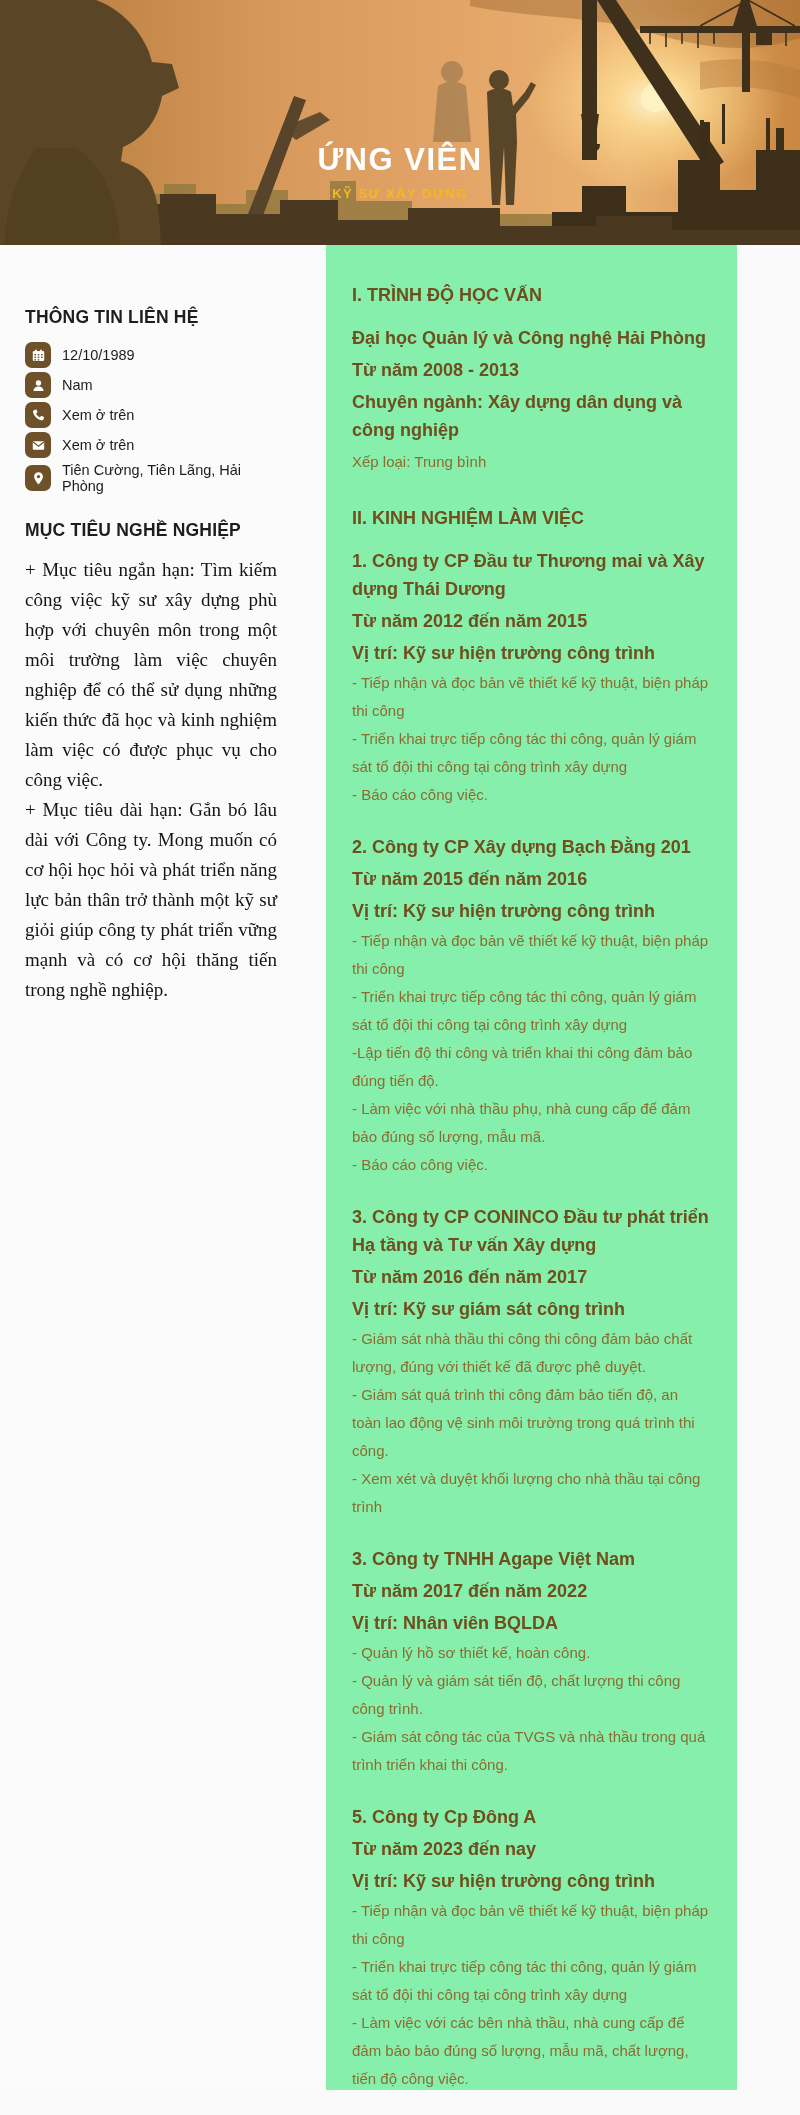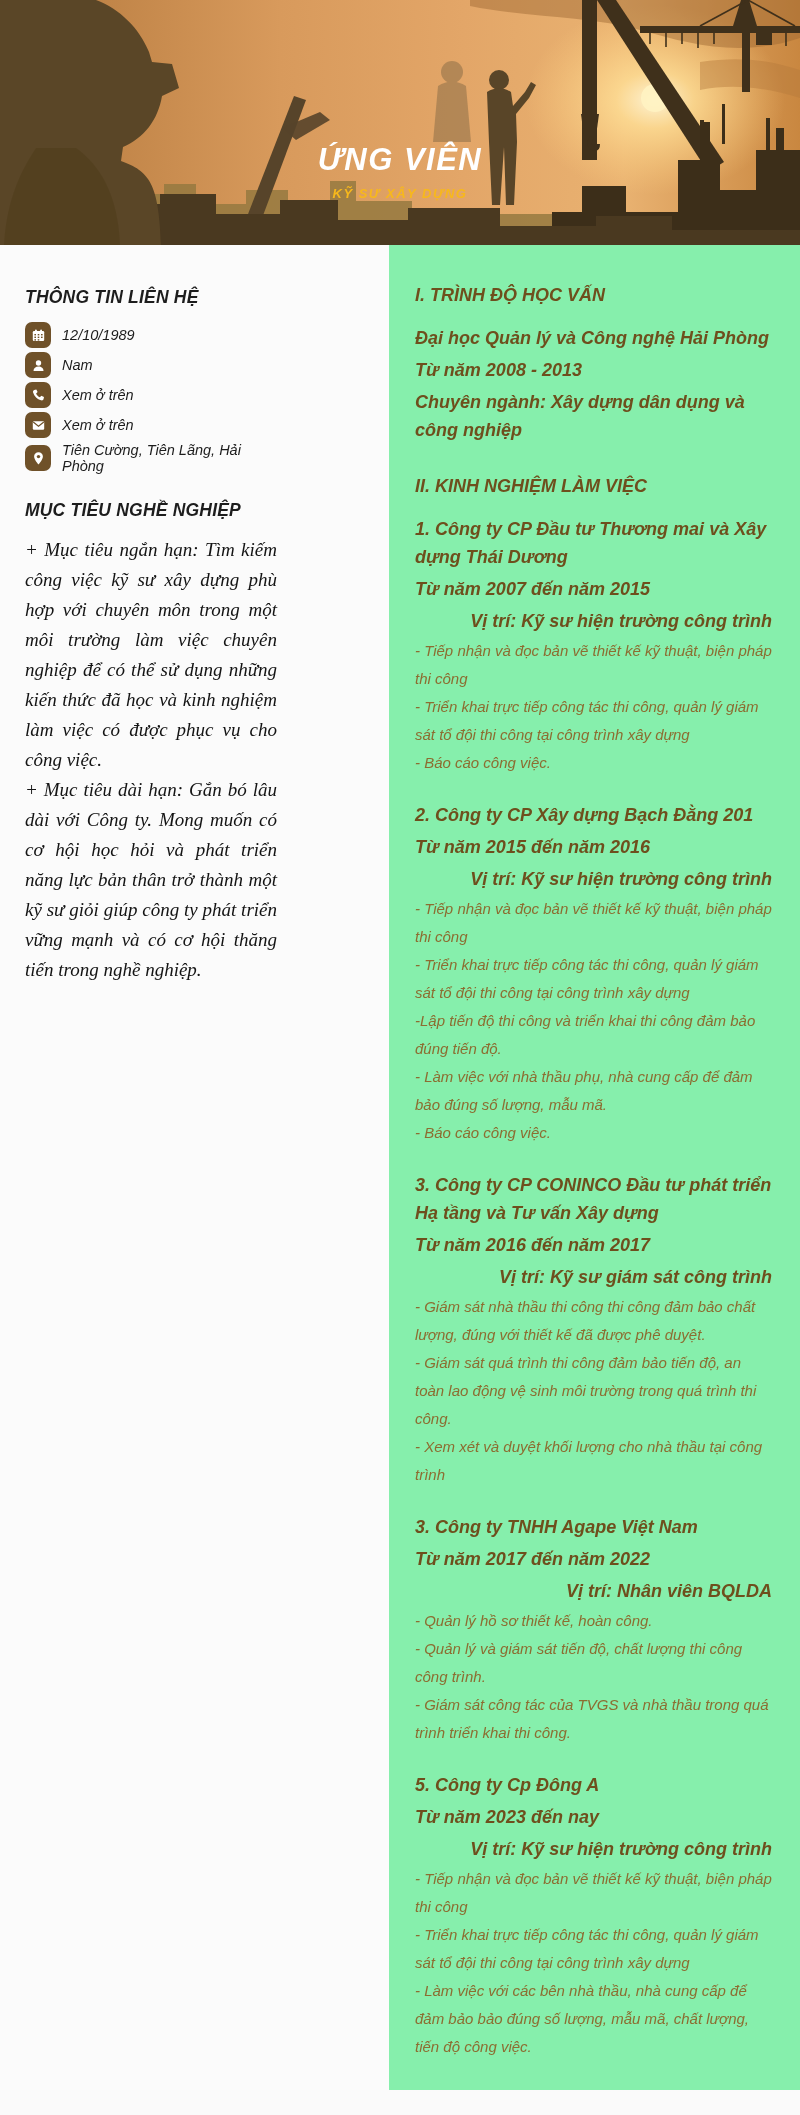--- a/index.html
+++ b/index.html
@@ -1,29 +1,29 @@
 <!DOCTYPE html>
 <html lang="vi"><head>
 <meta charset="utf-8">
 <style>
   html,body{margin:0;padding:0;}
   body{width:800px;background:#ffffff;font-family:"Liberation Sans",sans-serif;-webkit-font-smoothing:antialiased;}
-  .page{width:800px;height:2115px;background:#fafafa;overflow:hidden;font-style:italic;}
+  .page{width:800px;height:2115px;background:#fafafa;overflow:hidden;}
 
   
   .hero{position:relative;width:800px;height:245px;overflow:hidden;}
   .hero svg{position:absolute;inset:0;display:block;}
   .hero-title{position:absolute;left:0;right:0;top:142px;text-align:center;
     color:#ffffff;font-size:31px;font-weight:700;letter-spacing:1.5px;}
   .hero-sub{position:absolute;left:0;right:0;top:186px;text-align:center;
     font-size:13px;font-weight:700;letter-spacing:1.5px;}
 
   
   .columns{display:flex;height:1845px;overflow:hidden;}
-  .col-left{width:389px;box-sizing:border-box;background:#fbfbfb;padding:42px 0 0 25px;}
+  .col-left{width:326px;box-sizing:border-box;background:#fbfbfb;padding:62px 0 0 25px;}
   .lcontent{width:252px;}
   .col-right{width:411px;box-sizing:border-box;padding:40px 28px 0 26px;}
   .page-foot{height:25px;background:#fafafa;}
 
   
   .lh{font-size:17.5px;font-weight:700;color:#1d1d1d;margin:0 0 14px 0;letter-spacing:.2px;}
   .lh.gap{margin-top:26px;}
   .c-item{display:flex;align-items:center;margin-bottom:4px;font-size:14.5px;color:#1d1d1d;}
   .cicon{width:26px;height:26px;border-radius:7px;display:flex;align-items:center;justify-content:center;
     margin-right:11px;flex:none;}
@@ -31,21 +31,21 @@
     text-align:justify;color:#141414;margin:0;}
   .cert{font-size:14.5px;line-height:1.8;color:#222;margin:0;}
   .hobby{font-size:14.5px;line-height:1.45;color:#222;}
 
   
   .rh{font-size:18px;font-weight:700;margin:0 0 18px 0;}
   .rb{font-size:18px;font-weight:700;line-height:28px;margin:0 0 4px 0;}
   .rr{font-size:15px;font-weight:400;line-height:28px;margin:0;}
   .edu{margin-bottom:32px;}
   .job{margin-bottom:24px;}
-  .job .pos{margin-bottom:2px;text-align:right;}
+  .job .pos{margin-bottom:2px;}
   .duty{font-size:15px;font-weight:400;line-height:28px;}
 </style>
 </head>
 <body>
 
 <div class="page">
 
   <header class="hero">
     <svg viewBox="0 0 800 245" width="800" height="245" preserveAspectRatio="none" aria-hidden="true">
       <defs>
@@ -193,28 +193,29 @@
       </div>
     </aside>
 
     <main class="col-right" style="background:#86efac">
 
       <section class="edu">
         <h2 class="rh" style="color:#6e4f1d">I. TRÌNH ĐỘ HỌC VẤN</h2>
         <p class="rb" style="color:#6e4f1d">Đại học Quản lý và Công nghệ Hải Phòng</p>
         <p class="rb" style="color:#6e4f1d">Từ năm 2008 - 2013</p>
         <p class="rb" style="color:#6e4f1d">Chuyên ngành: Xây dựng dân dụng và công nghiệp</p>
+        <p class="rr" style="color:#8c6d31">Xếp loại: Trung bình</p>
       </section>
 
       <section>
         <h2 class="rh" style="color:#6e4f1d">II. KINH NGHIỆM LÀM VIỆC</h2>
 
         <article class="job">
           <p class="rb" style="color:#6e4f1d">1. Công ty CP Đầu tư Thương mai và Xây dựng Thái Dương</p>
-          <p class="rb" style="color:#6e4f1d">Từ năm 2007 đến năm 2015</p>
+          <p class="rb" style="color:#6e4f1d">Từ năm 2012 đến năm 2015</p>
           <p class="rb pos" style="color:#6e4f1d">Vị trí: Kỹ sư hiện trường công trình</p>
           <div class="duty" style="color:#8c6d31">- Tiếp nhận và đọc bản vẽ thiết kế kỹ thuật, biện pháp thi công</div>
           <div class="duty" style="color:#8c6d31">- Triển khai trực tiếp công tác thi công, quản lý giám sát tổ đội thi công tại công trình xây dựng</div>
           <div class="duty" style="color:#8c6d31">- Báo cáo công việc.</div>
         </article>
 
         <article class="job">
           <p class="rb" style="color:#6e4f1d">2. Công ty CP Xây dựng Bạch Đằng 201</p>
           <p class="rb" style="color:#6e4f1d">Từ năm 2015 đến năm 2016</p>
           <p class="rb pos" style="color:#6e4f1d">Vị trí: Kỹ sư hiện trường công trình</p>

